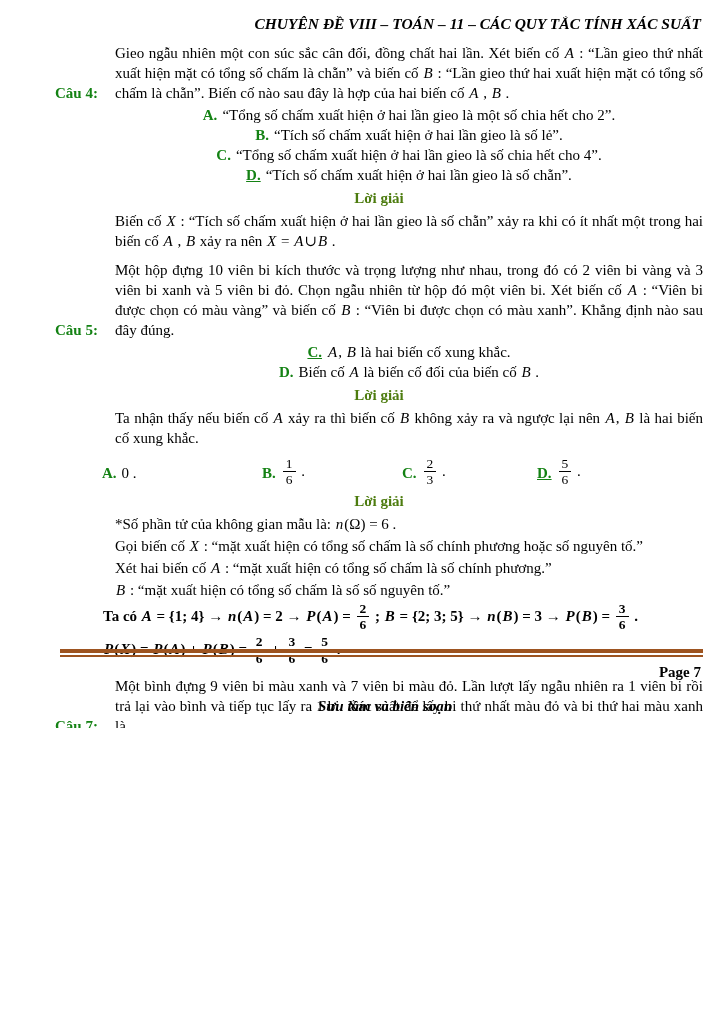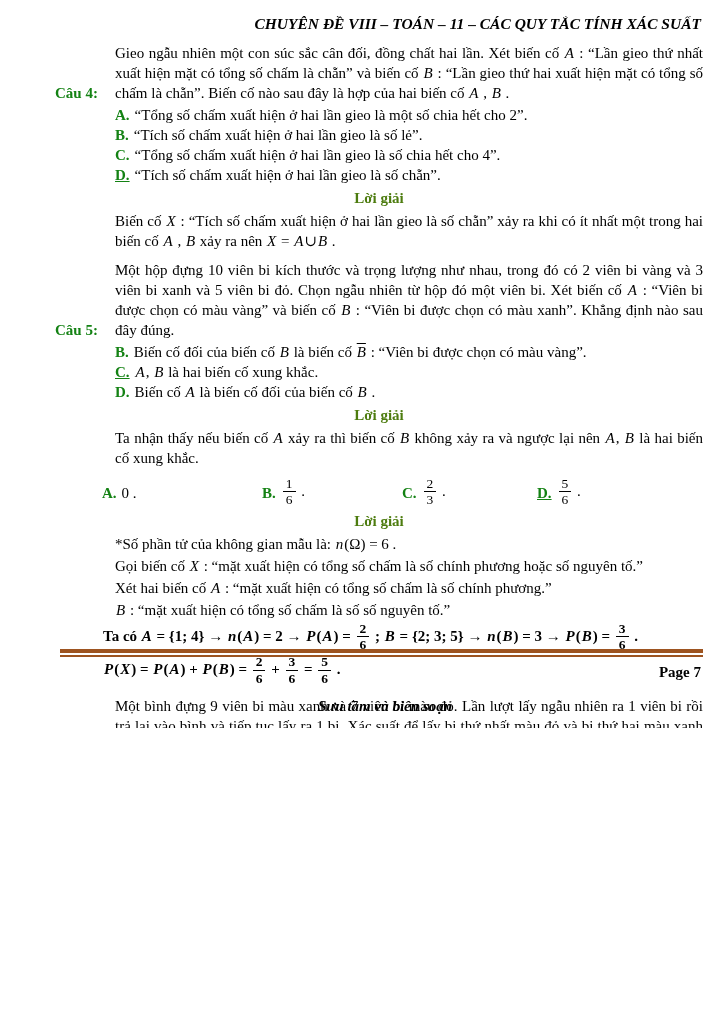--- a/index.html
+++ b/index.html
@@ -14,21 +14,21 @@
   .header {
     margin:14px 24px 0 55px;
     text-align:right;
     font-weight:bold; font-style:italic;
     font-size:15.5px;
   }
   .question { margin-top:9px; }
   .qrow { display:flex; margin:0 22px 0 55px;align-items:flex-end; }
   .qlabel { flex:0 0 60px; color:#148214; font-weight:bold; }
   .qbody { flex:1; margin:0; text-align:justify; }
-  .optlist { margin:2px 22px 0 115px; }
+  .optlist { margin:2px 22px 0 115px;text-align:center; }
   .opt { margin:0; }
   .olabel { color:#148214; font-weight:bold; margin-right:5px; }
   .olabel.answer { text-decoration:underline; }
   .lg { text-align:center; color:#4d7c0f; font-weight:bold; margin:3px 22px 3px 55px; }
   .sol { margin:0 22px 0 115px; }
   .solp { margin:0 0 2px 0; text-align:justify; }
   .solp.formula { margin-left:-12px; text-align:left;font-weight:bold; }
   .optrow { display:flex; align-items:center; margin:4px 22px 2px 102px; }
   .optrow .opt { display:flex; align-items:center; }
   .optrow .opt:nth-child(1){ width:160px; }
@@ -78,21 +78,20 @@
       <p class="solp">Biến cố <i class="mv">X</i> : “Tích số chấm xuất hiện ở hai lần gieo là số chẵn” xảy ra khi có ít nhất một trong hai biến cố <i class="mv">A</i> , <i class="mv">B</i> xảy ra nên <i class="mv">X</i> = <i class="mv">A</i>∪<i class="mv">B</i> .</p>
     </div>
   </section>
 
   <section class="question">
     <div class="qrow">
       <span class="qlabel">Câu 5:</span>
       <p class="qbody">Một hộp đựng 10 viên bi kích thước và trọng lượng như nhau, trong đó có 2 viên bi vàng và 3 viên bi xanh và 5 viên bi đỏ. Chọn ngẫu nhiên từ hộp đó một viên bi. Xét biến cố <i class="mv">A</i> : “Viên bi được chọn có màu vàng” và biến cố <i class="mv">B</i> : “Viên bi được chọn có màu xanh”. Khẳng định nào sau đây đúng.</p>
     </div>
     <div class="optlist">
-      <p class="opt"><span class="olabel">B.</span><span>Biến cố đối của biến cố <i class="mv">B</i> là biến cố <i class="mv ov">B</i> : “Viên bi được chọn có màu vàng”.</span></p>
       <p class="opt"><span class="olabel answer">C.</span><span><i class="mv">A</i>, <i class="mv">B</i> là hai biến cố xung khắc.</span></p>
       <p class="opt"><span class="olabel">D.</span><span>Biến cố <i class="mv">A</i> là biến cố đối của biến cố <i class="mv">B</i> .</span></p>
     </div>
     <p class="lg">Lời giải</p>
     <div class="sol">
       <p class="solp">Ta nhận thấy nếu biến cố <i class="mv">A</i> xảy ra thì biến cố <i class="mv">B</i> không xảy ra và ngược lại nên <i class="mv">A</i>, <i class="mv">B</i> là hai biến cố xung khắc.</p>
     </div>
   </section>
 
   <section class="question">

